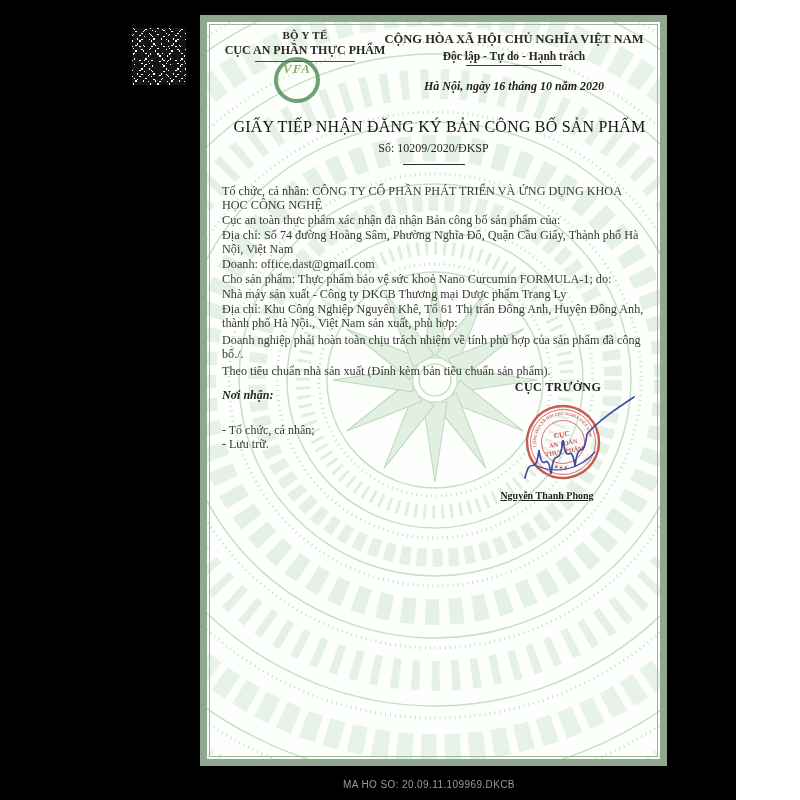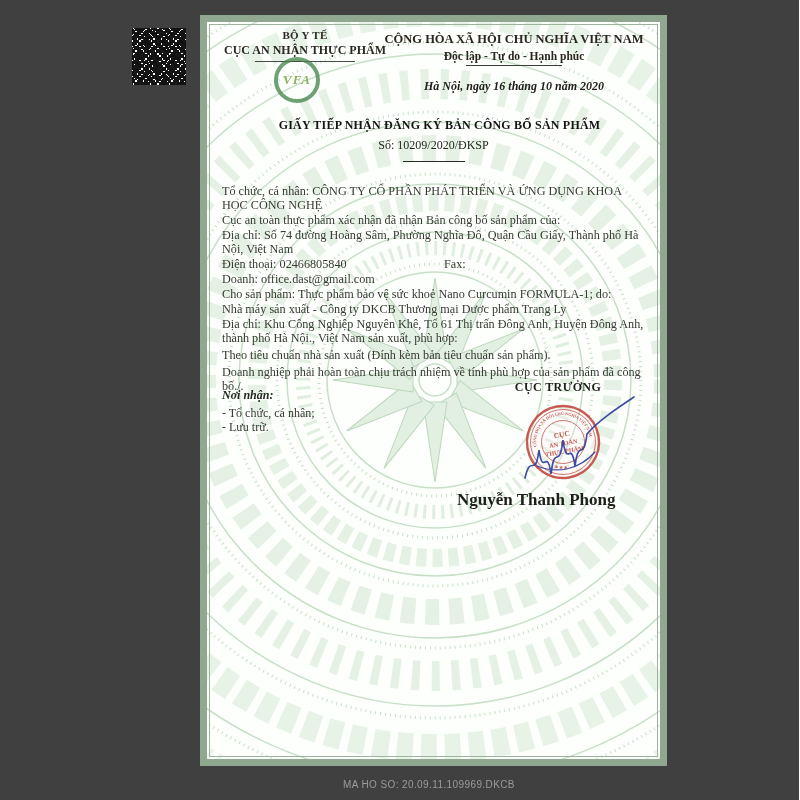--- a/index.html
+++ b/index.html
@@ -1,17 +1,17 @@
 <!DOCTYPE html>
 <html><head>
 <meta charset="utf-8">
 <style>
   html,body{margin:0;padding:0;}
   .page{
-    position:relative; width:799px; height:800px; background:#404040;
+    position:relative; width:736px; height:800px; background:#000000;
     font-family:"Liberation Serif", serif; overflow:hidden;
   }
   
   .qr{
     position:absolute; left:132px; top:28px; width:54px; height:57px;
     background:
       repeating-conic-gradient(#141414 0 25%, transparent 0 50%) 0px 0px / 6px 6px,
       repeating-conic-gradient(#101010 0 25%, transparent 0 50%) 2px 1px / 9px 7px,
       repeating-conic-gradient(#ffffff 0 25%, #1a1a1a 0 50%) 1px 2px / 4px 5px;
   }
@@ -28,49 +28,49 @@
 
   
   .hdr-left{ left:8px; top:7px; width:180px; text-align:center; color:#2b2823;}
   .hdr-left .l1{ font-size:11px; font-weight:bold; letter-spacing:.3px;}
   .hdr-left .l2{ font-size:12px; font-weight:bold; margin-top:2px;}
   .u{ height:0; border-top:1px solid #4a4a44; margin:3px auto 0;}
   .hdr-left .u{ width:100px;}
   .vfa{
     left:67px; top:35px; width:46px; height:46px; border-radius:50%;
     border:4px solid rgba(64,128,70,.75); box-sizing:border-box;
-    display:flex; align-items:center; justify-content:center; z-index:3; position:absolute;
+    display:flex; justify-content:center; z-index:3; position:absolute;
   }
   .vfa span{ font-size:13px; font-weight:bold; font-style:italic; color:rgba(130,165,80,.9); letter-spacing:1px;}
   .hdr-right{ left:176px; top:10px; width:262px; text-align:center; color:#2b2520;}
   .hdr-right .l1{ font-size:12.5px; font-weight:bold;}
   .hdr-right .l2{ font-size:11.5px; font-weight:bold; margin-top:3px;}
   .hdr-right .u{ width:96px; border-top-color:#3c3c36;}
   .hdr-right .date{ margin-top:13px; font-size:12px; font-weight:bold; font-style:italic; color:#22201c;}
 
   
   .title-block{ left:0; top:96px; width:100%; text-align:center; color:#141414;}
-  .title-block .title{ font-size:12px; font-weight:bold; letter-spacing:.2px;padding-left:12px;}
+  .title-block .title{ font-size:16px; font-weight:normal; letter-spacing:.2px;padding-left:12px;}
   .title-block .num{ font-size:12px; margin-top:5px; color:#23251f;}
   .title-block .hr{ width:62px; border-top:1.5px solid #2a2a2a; margin:8px auto 0;}
 
   
   .body{ left:15px; top:162px; width:426px; font-size:12.2px; line-height:14px; color:#363a31;}
   .body p{ margin:0 0 1px 0;}
   .body p.gap{ margin-top:3px;}
   .body .half{ display:inline-block; width:222px;}
 
   
   .recipients{ left:15px; top:366px; font-size:12px; color:#343831; line-height:14.5px;}
-  .recipients .lbl{ font-weight:bold; font-style:italic; margin-bottom:3px; color:#24281f;}
+  .recipients .lbl{ font-weight:bold; font-style:italic; margin-bottom:20px; color:#24281f;}
   .signer-title{ left:276px; top:358px; width:150px; text-align:center;
     font-size:12px; font-weight:bold; color:#1c1e18; letter-spacing:.4px;}
   .stamp-sig{ position:absolute; left:290px; top:372px; z-index:4;}
-  .signer-name{ left:250px; top:468px; width:180px; 
-    font-size:17px; font-weight:bold; color:#1d1f19;}
+  .signer-name{ left:250px; top:468px; width:180px; text-align:center;
+    font-size:10px; font-weight:bold; color:#1d1f19;text-decoration:underline;}
 
   .bottom-code{
     position:absolute; left:343px; top:779px;
     font-family:"Liberation Sans", sans-serif; font-size:10px; color:#9b9b9b; letter-spacing:.4px;
   }
 </style>
 </head>
 <body>
 
 <div class="page">
@@ -117,51 +117,50 @@
         <circle r="400" stroke-width="1.5"></circle>
         <circle r="412" stroke-width="3" stroke-dasharray="1 4"></circle>
         <circle r="446" stroke-width="30" stroke-dasharray="4 6" opacity=".4" stroke="#cfe4cf"></circle>
       </g>
     </svg>
 
     <div class="inner-line"></div>
 
     <div class="txt hdr-left">
       <div class="l1">BỘ Y TẾ</div>
-      <div class="l2">CỤC AN NHẬN THỰC PHẨM</div>
+      <div class="l2">CỤC AN PHẦN THỰC PHẨM</div>
       <div class="u"></div>
     </div>
     <div class="vfa">
       <span>VFA</span>
     </div>
 
     <div class="txt hdr-right">
       <div class="l1">CỘNG HÒA XÃ HỘI CHỦ NGHĨA VIỆT NAM</div>
-      <div class="l2">Độc lập - Tự do - Hạnh phúc</div>
+      <div class="l2">Độc lập - Tự do - Hạnh trách</div>
       <div class="u"></div>
       <div class="date">Hà Nội, ngày 16 tháng 10 năm 2020</div>
     </div>
 
     <div class="txt title-block">
       <div class="title">GIẤY TIẾP NHẬN ĐĂNG KÝ BẢN CÔNG BỐ SẢN PHẨM</div>
       <div class="num">Số: 10209/2020/ĐKSP</div>
       <div class="hr"></div>
     </div>
 
     <div class="txt body">
       <p>Tổ chức, cá nhân: CÔNG TY CỔ PHẦN PHÁT TRIỂN VÀ ỨNG DỤNG KHOA HỌC CÔNG NGHỆ</p>
       <p>Cục an toàn thực phẩm xác nhận đã nhận Bản công bố sản phẩm của:</p>
       <p>Địa chỉ: Số 74 đường Hoàng Sâm, Phường Nghĩa Đô, Quận Cầu Giấy, Thành phố Hà Nội, Việt Nam</p>
-      <p><span class="half">Điện thoại: 02466805840</span><span>Fax:</span></p>
       <p>Doanh: office.dast@gmail.com</p>
       <p>Cho sản phẩm: Thực phẩm bảo vệ sức khoẻ Nano Curcumin FORMULA-1; do:</p>
       <p>Nhà máy sản xuất - Công ty DKCB Thương mại Dược phẩm Trang Ly</p>
       <p>Địa chỉ: Khu Công Nghiệp Nguyên Khê, Tổ 61 Thị trấn Đông Anh, Huyện Đông Anh, thành phố Hà Nội., Việt Nam sản xuất, phù hợp:</p>
+      <p class="gap">Doanh nghiệp phải hoàn toàn chịu trách nhiệm về tính phù hợp của sản phẩm đã công bố./.</p>
       <p class="gap">Theo tiêu chuẩn nhà sản xuất (Đính kèm bản tiêu chuẩn sản phẩm).</p>
-      <p class="gap">Doanh nghiệp phải hoàn toàn chịu trách nhiệm về tính phù hợp của sản phẩm đã công bố./.</p>
     </div>
 
     <div class="txt recipients">
       <div class="lbl">Nơi nhận:</div>
       <div>- Tổ chức, cá nhân;</div>
       <div>- Lưu trữ.</div>
     </div>
 
     <div class="txt signer-title">CỤC TRƯỞNG</div>
 

